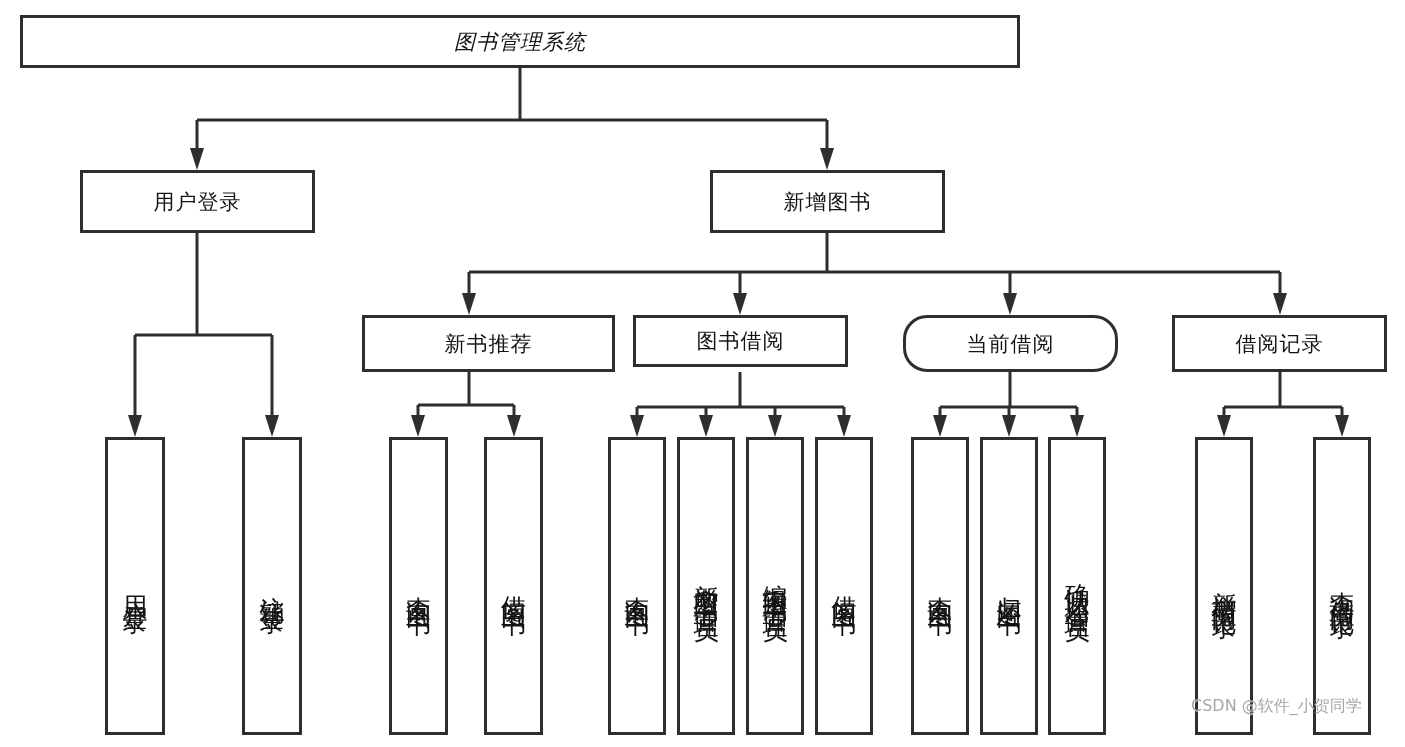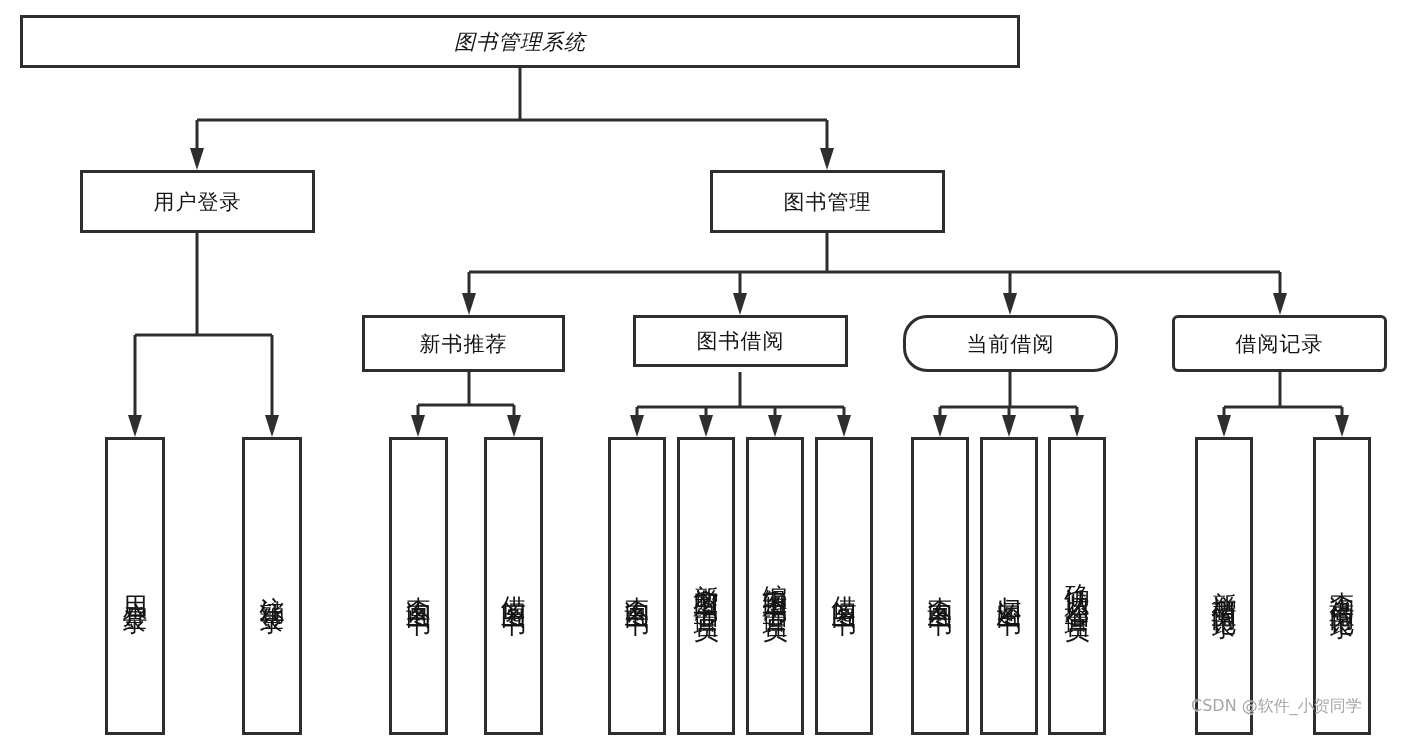--- a/index.html
+++ b/index.html
@@ -86,33 +86,33 @@
   </svg>
 
   <div class="node" style="left:20px;top:15px;width:1000px;height:53px;font-style:italic;">
     <span>图书管理系统</span>
   </div>
 
   <div class="node" style="left:80px;top:170px;width:235px;height:63px;">
     <span>用户登录</span>
   </div>
   <div class="node" style="left:710px;top:170px;width:235px;height:63px;">
-    <span>图书管理</span>
+    <span>新增图书</span>
   </div>
 
-  <div class="node" style="left:362px;top:315px;width:203px;height:57px;">
+  <div class="node" style="left:362px;top:315px;width:253px;height:57px;">
     <span>新书推荐</span>
   </div>
   <div class="node" style="left:633px;top:315px;width:215px;height:52px;justify-content:center;">
     <span>图书借阅</span>
   </div>
   <div class="node" style="left:903px;top:315px;width:215px;height:57px;border-radius:24px;">
     <span>当前借阅</span>
   </div>
-  <div class="node" style="left:1172px;top:315px;width:215px;height:57px;border-radius:6px;">
+  <div class="node" style="left:1172px;top:315px;width:215px;height:57px;">
     <span>借阅记录</span>
   </div>
 
   <div class="node leaf" style="left:105px;top:437px;width:60px;height:298px;">
     <span>用户登录</span>
   </div>
   <div class="node leaf" style="left:242px;top:437px;width:60px;height:298px;">
     <span>注销登录</span>
   </div>
 

